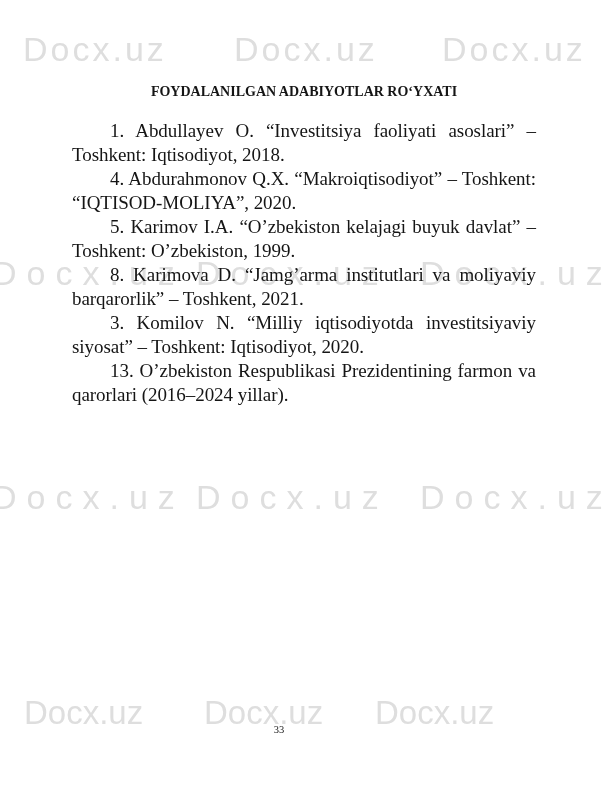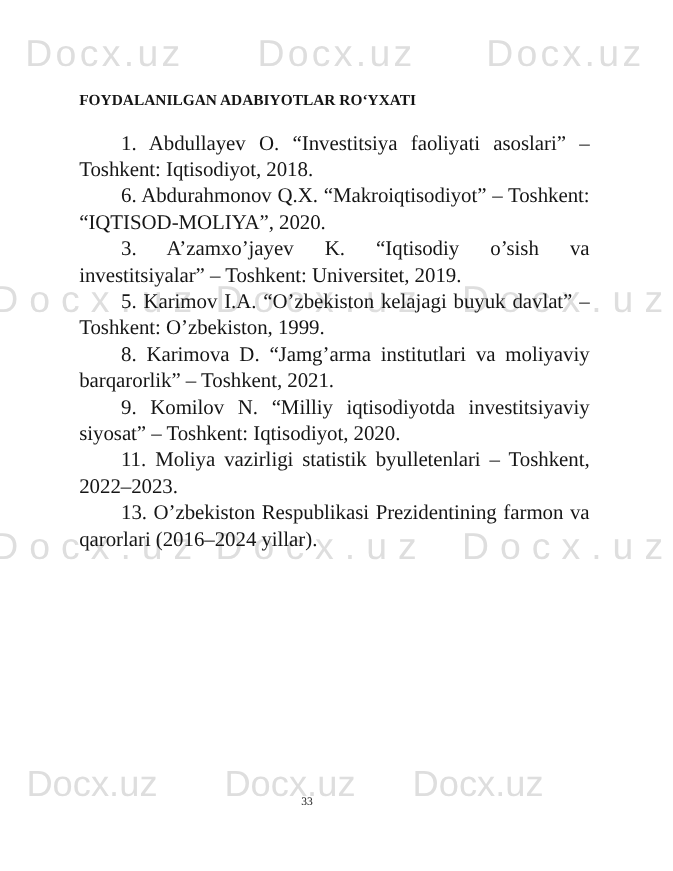--- a/index.html
+++ b/index.html
@@ -36,20 +36,21 @@
 
   .doc-title {
     position: absolute;
     left: 72px;
     top: 80px;
     width: 464px;
     z-index: 1;
     font-size: 14px;
     font-weight: bold;
     line-height: 24px;
+    text-align: center;
     white-space: nowrap;
   }
   .refs {
     position: absolute;
     left: 72px;
     top: 119px;
     width: 464px;
     z-index: 1;
   }
   .ref {
@@ -91,24 +92,22 @@
 
     <span class="wm wm-c" style="left: 24px; top: 696px; color: rgb(222, 222, 222);">Docx.uz</span>
     <span class="wm wm-c" style="left: 204px; top: 696px; color: rgb(222, 222, 222);">Docx.uz</span>
     <span class="wm wm-c" style="left: 375px; top: 696px; color: rgb(222, 222, 222);">Docx.uz</span>
   </div>
 
   <div class="doc-title">FOYDALANILGAN ADABIYOTLAR RO‘YXATI</div>
 
   <div class="refs">
     <p class="ref">1. Abdullayev O. “Investitsiya faoliyati asoslari” – Toshkent: Iqtisodiyot, 2018.</p>
-    <p class="ref">6. Abdurahmonov Q.X. “Makroiqtisodiyot” – Toshkent: “IQTISOD-MOLIYA”, 2020.</p>
-    <p class="ref">3. A’zamxo’jayev K. “Iqtisodiy o’sish va investitsiyalar” – Toshkent: Universitet, 2019.</p>
+    <p class="ref">4. Abdurahmonov Q.X. “Makroiqtisodiyot” – Toshkent: “IQTISOD-MOLIYA”, 2020.</p>
     <p class="ref">5. Karimov I.A. “O’zbekiston kelajagi buyuk davlat” – Toshkent: O’zbekiston, 1999.</p>
     <p class="ref">8. Karimova D. “Jamg’arma institutlari va moliyaviy barqarorlik” – Toshkent, 2021.</p>
-    <p class="ref">9. Komilov N. “Milliy iqtisodiyotda investitsiyaviy siyosat” – Toshkent: Iqtisodiyot, 2020.</p>
-    <p class="ref">11. Moliya vazirligi statistik byulletenlari – Toshkent, 2022–2023.</p>
+    <p class="ref">3. Komilov N. “Milliy iqtisodiyotda investitsiyaviy siyosat” – Toshkent: Iqtisodiyot, 2020.</p>
     <p class="ref">13. O’zbekiston Respublikasi Prezidentining farmon va qarorlari (2016–2024 yillar).</p>
   </div>
 
   <div class="page-num">33</div>
 
 </div>
 
 </body></html>

